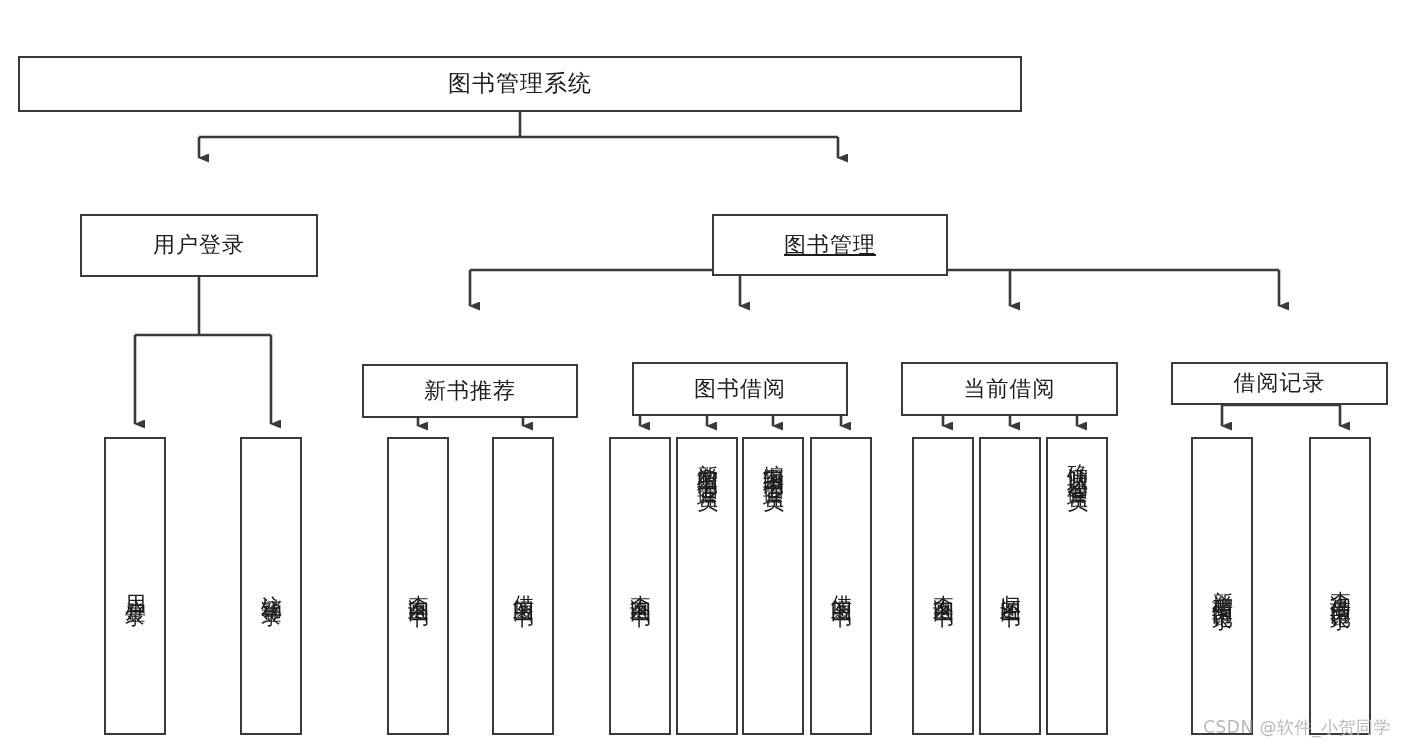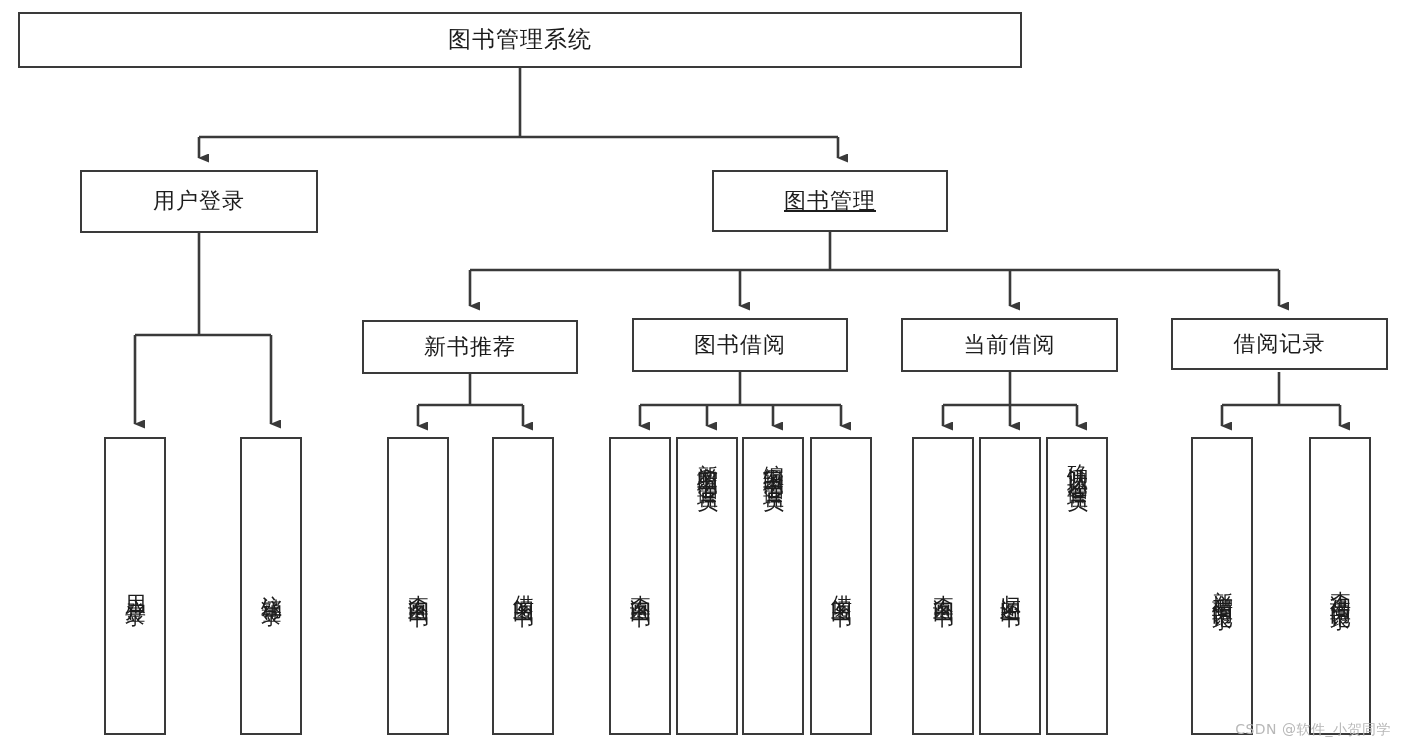--- a/index.html
+++ b/index.html
@@ -34,20 +34,21 @@
     display: flex;
     align-items: center;
     justify-content: center;
     color: #1c1c1c;
   }
   .node-h {
     
     font-size: 22px;
     letter-spacing: 1px;
     line-height: 1.1;
+    margin-top: 44px;
   }
   .node-root {
     font-size: 23px;
   }
   .node-v {
     
     font-size: 21px;
     align-items: flex-start;
     padding-top: 8px;
   }
@@ -61,21 +62,21 @@
     display: block;
   }
   .node-v.vcenter {
     align-items: center;
     padding-top: 0;
   }
   .watermark {
     position: absolute;
     right: 14px;
     bottom: 8px;
-    font-size: 14px;
+    font-size: 17px;
     color: #b8b8b8;
     letter-spacing: 0.5px;
     white-space: nowrap;
     user-select: none;
   }
 </style>
 </head>
 <body>
 
 <div id="diagram-root">
@@ -147,21 +148,21 @@
   </div>
 
   <div class="node node-h" style="left:632px; top:318px; width:216px; height:54px;">
     <span>图书借阅</span>
   </div>
 
   <div class="node node-h" style="left:901px; top:318px; width:217px; height:54px;font-family:Liberation Serif, serif;">
     <span>当前借阅</span>
   </div>
 
-  <div class="node node-h" style="left:1171px; top:318px; width:217px; height:52px;">
+  <div class="node node-h" style="left:1171px; top:318px; width:217px; height:43px;">
     <span>借阅记录</span>
   </div>
 
   <div class="node node-v vcenter" style="left:104px; top:437px; width:62px; height:298px;">
     <span class="vtext">用户登录</span>
   </div>
 
   <div class="node node-v vcenter" style="left:240px; top:437px; width:62px; height:298px;">
     <span class="vtext">注销登录</span>
   </div>

